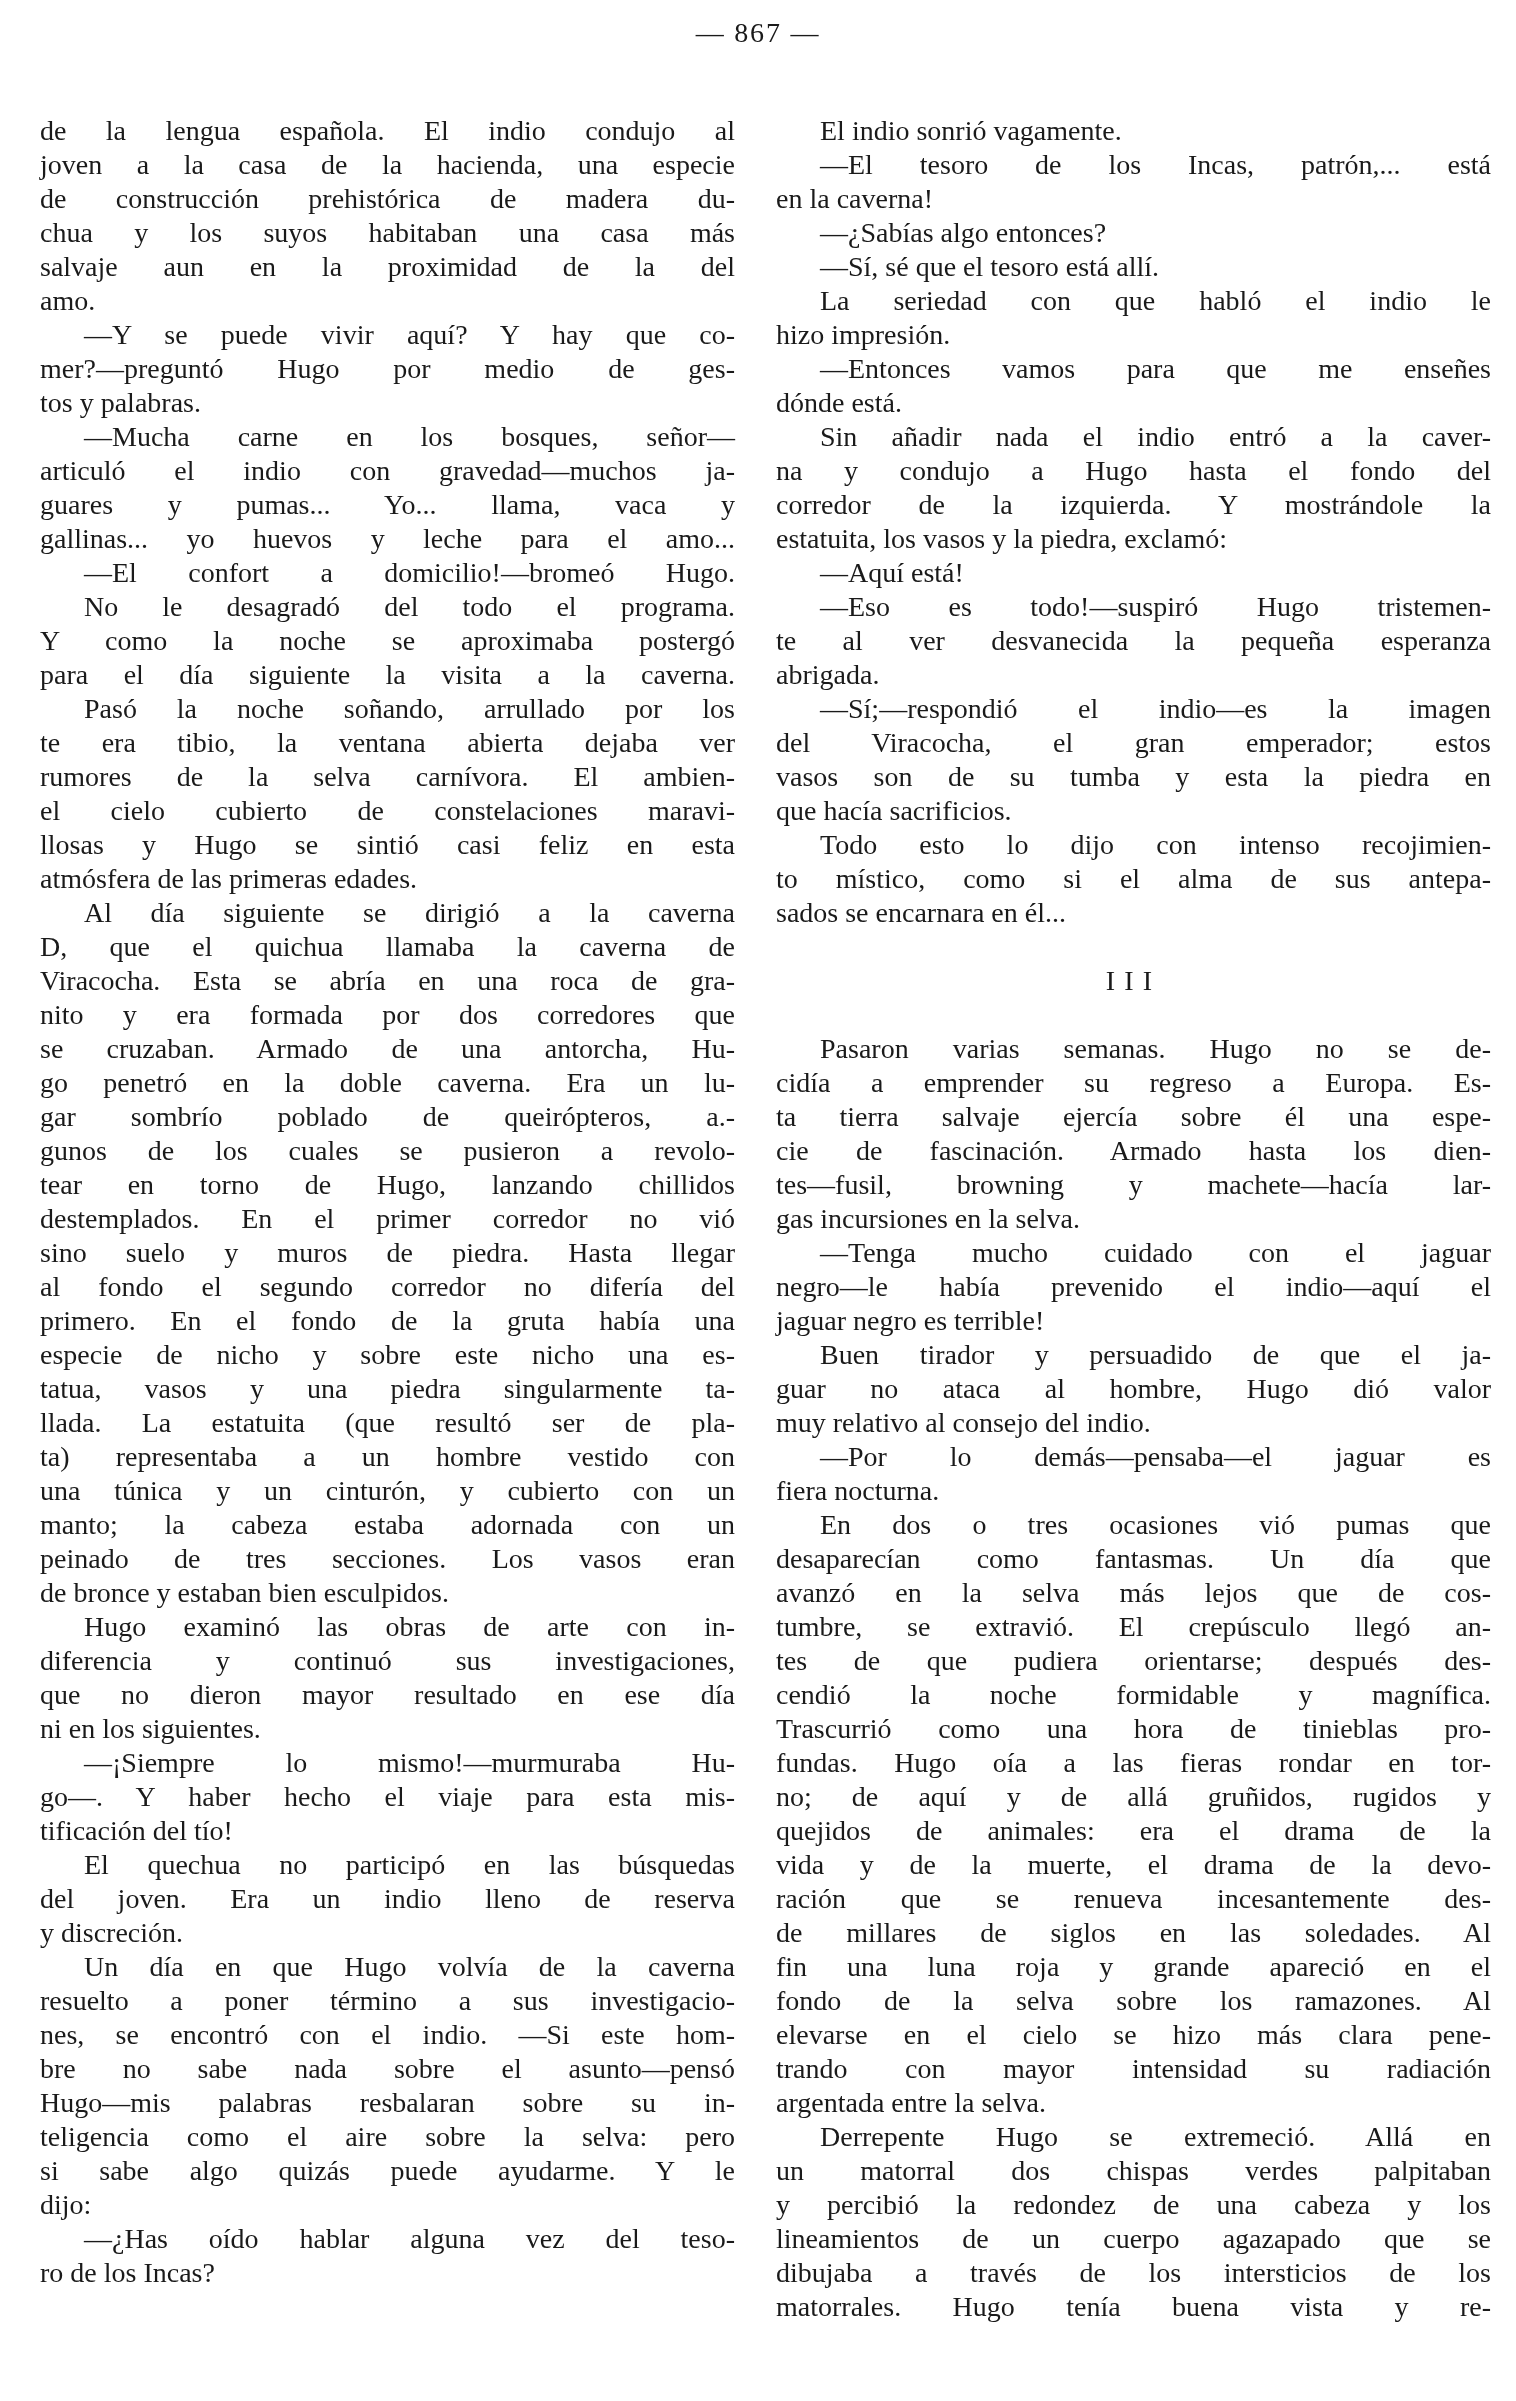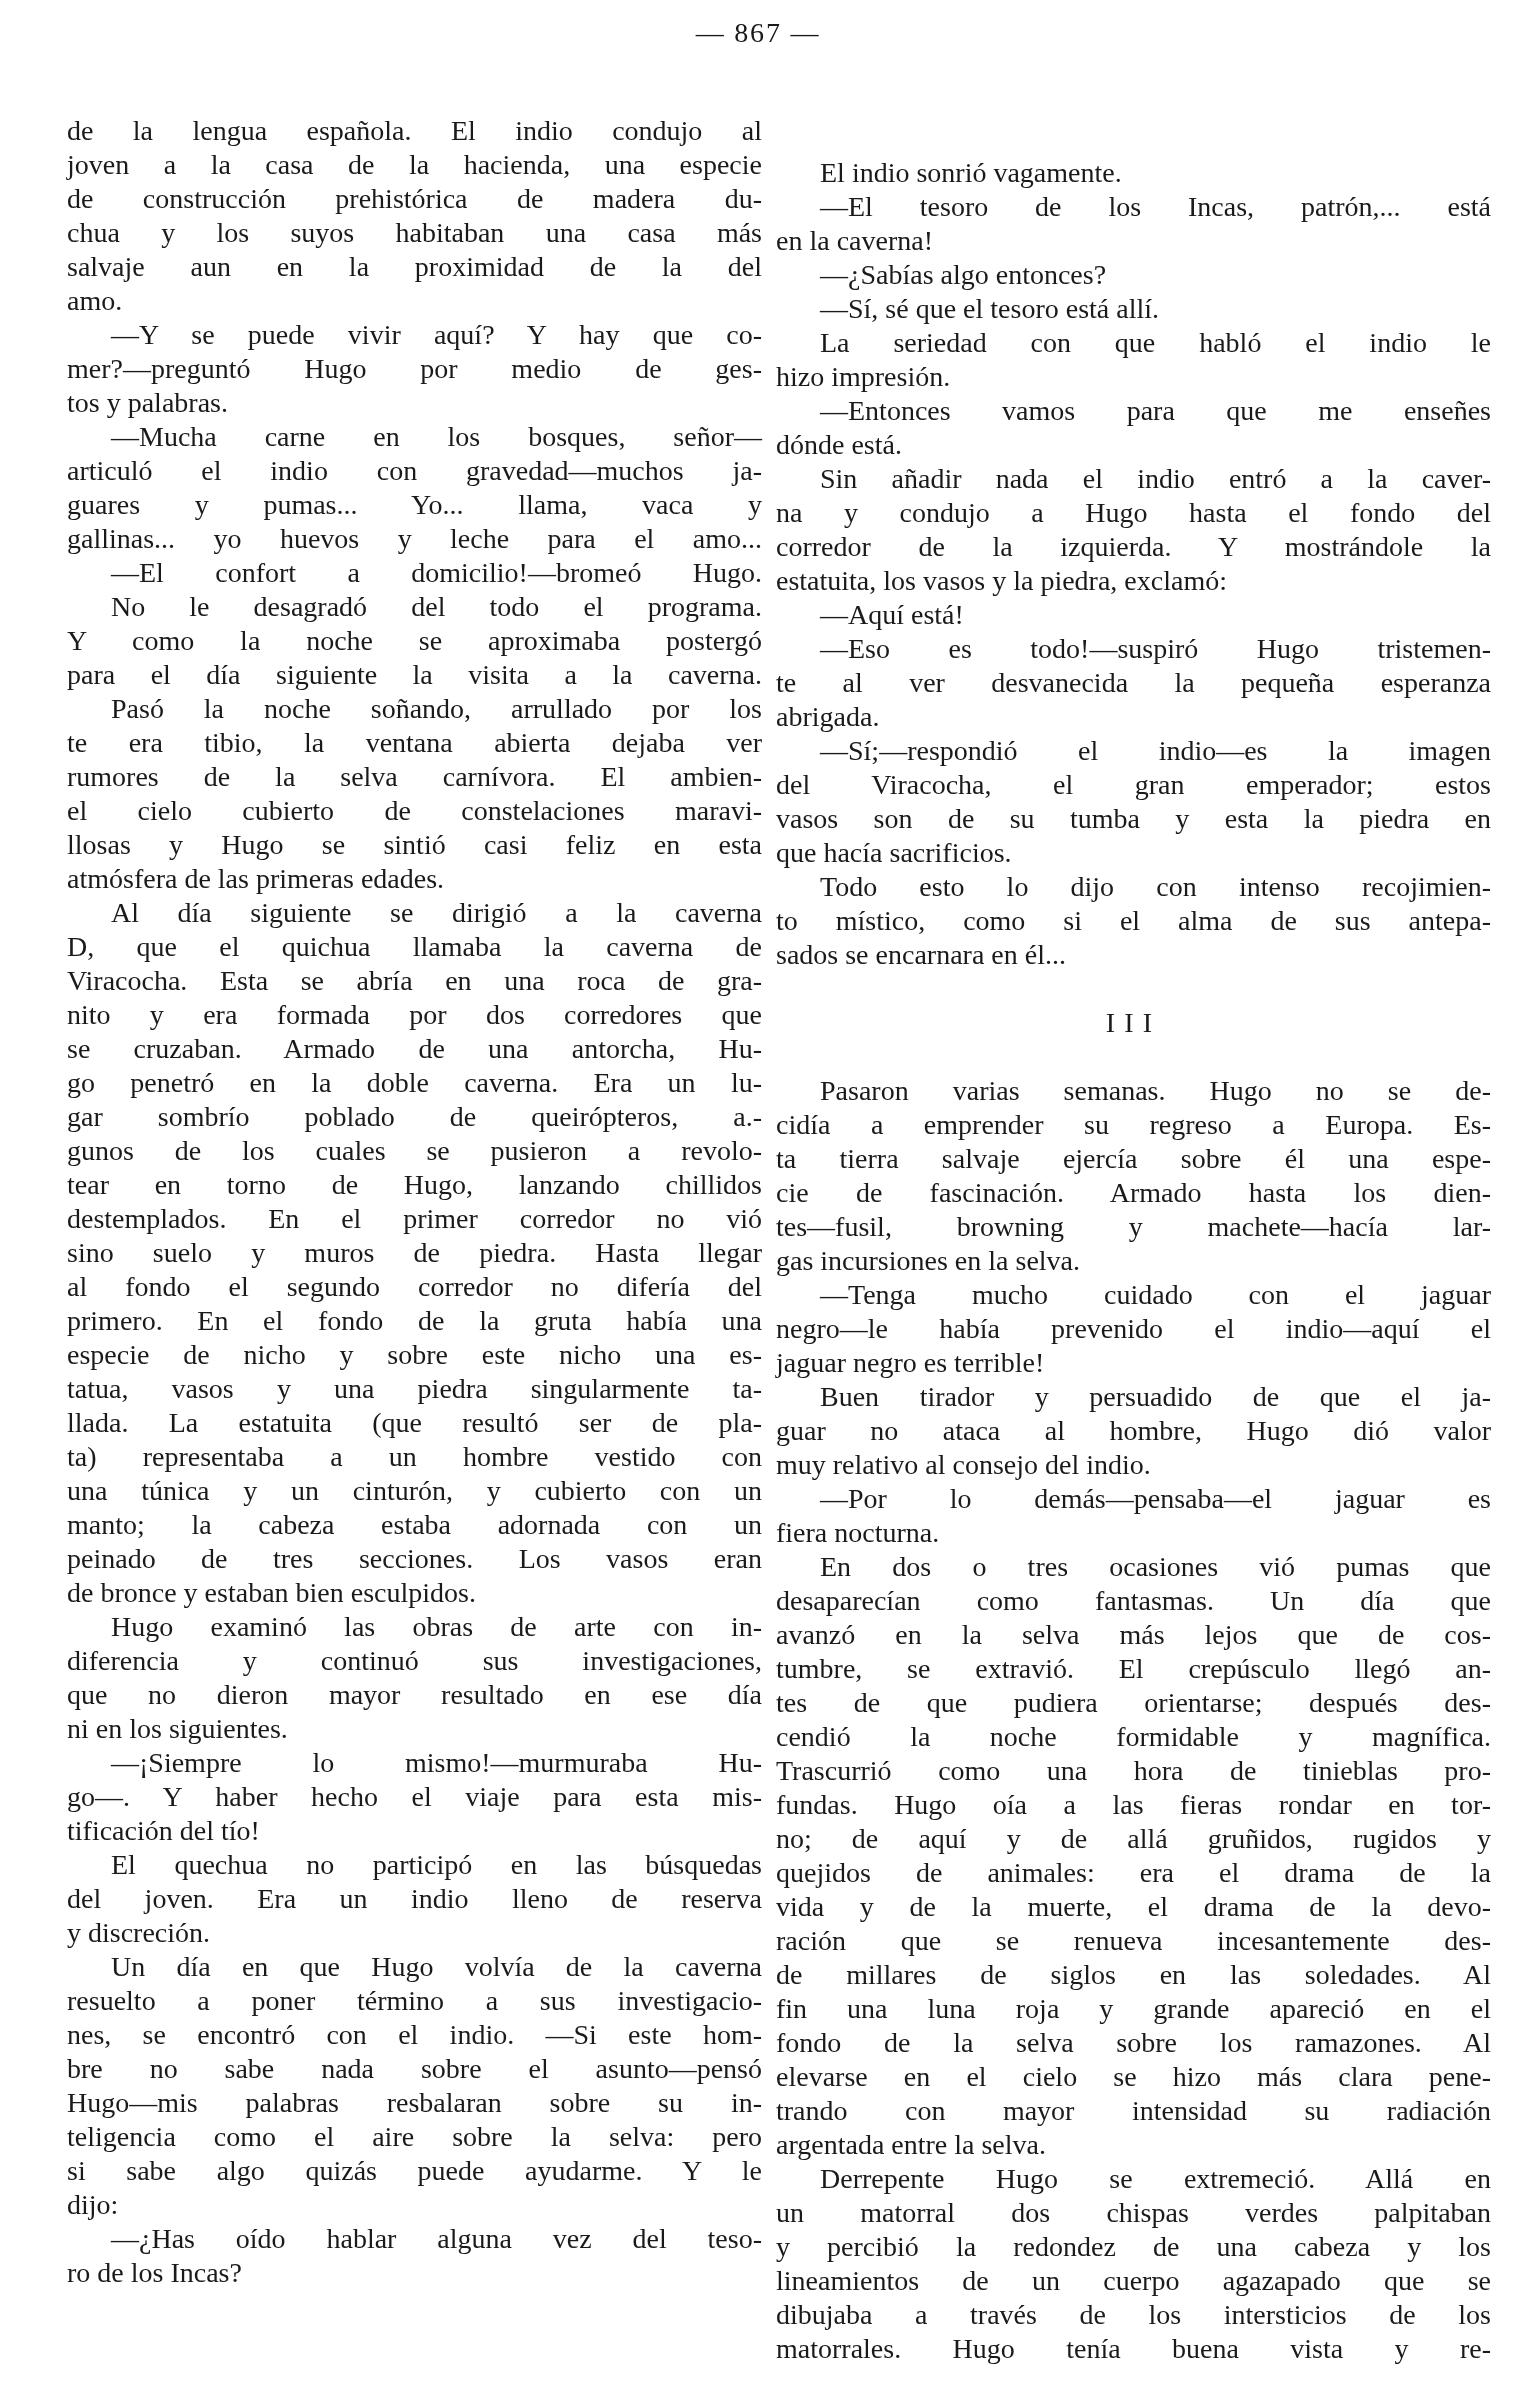--- a/index.html
+++ b/index.html
@@ -1,22 +1,22 @@
 <!DOCTYPE html>
 <html style="font-size:14.7px"><head>
 <meta charset="utf-8">
 <style>
   html, body { margin:0; padding:0; background:#ffffff; }
   body { width:1516px; height:2401px; position:relative; overflow:hidden; color:#1a1a1a;
          font-family:"Liberation Serif","DejaVu Serif",serif; }
   .page-number { position:absolute; top:16.6px; left:0; width:1516px; text-align:center;
          font-size:28px; letter-spacing:1.8px; font-family:"Liberation Serif",serif; }
   .col { position:absolute; top:114px; font-size:28px; line-height:34px; }
-  .col-left { left:40px; width:695px;margin-left:27px; }
-  .col-right { left:776px; width:715px;margin-top:42px; }
+  .col-left { left:40px; width:695px; }
+  .col-right { left:776px; width:715px; }
   .line { display:block; white-space:nowrap; text-align:justify; text-align-last:justify;
           height:34px; overflow:visible; }
   .line.last { text-align-last:left; }
   .line.indent { padding-left:44px; }
   .line.center { text-align:center; text-align-last:center; }
   .gap { display:block; height:34px; }
   .section-heading { letter-spacing:9.2px; }
 </style>
 </head>
 <body>

